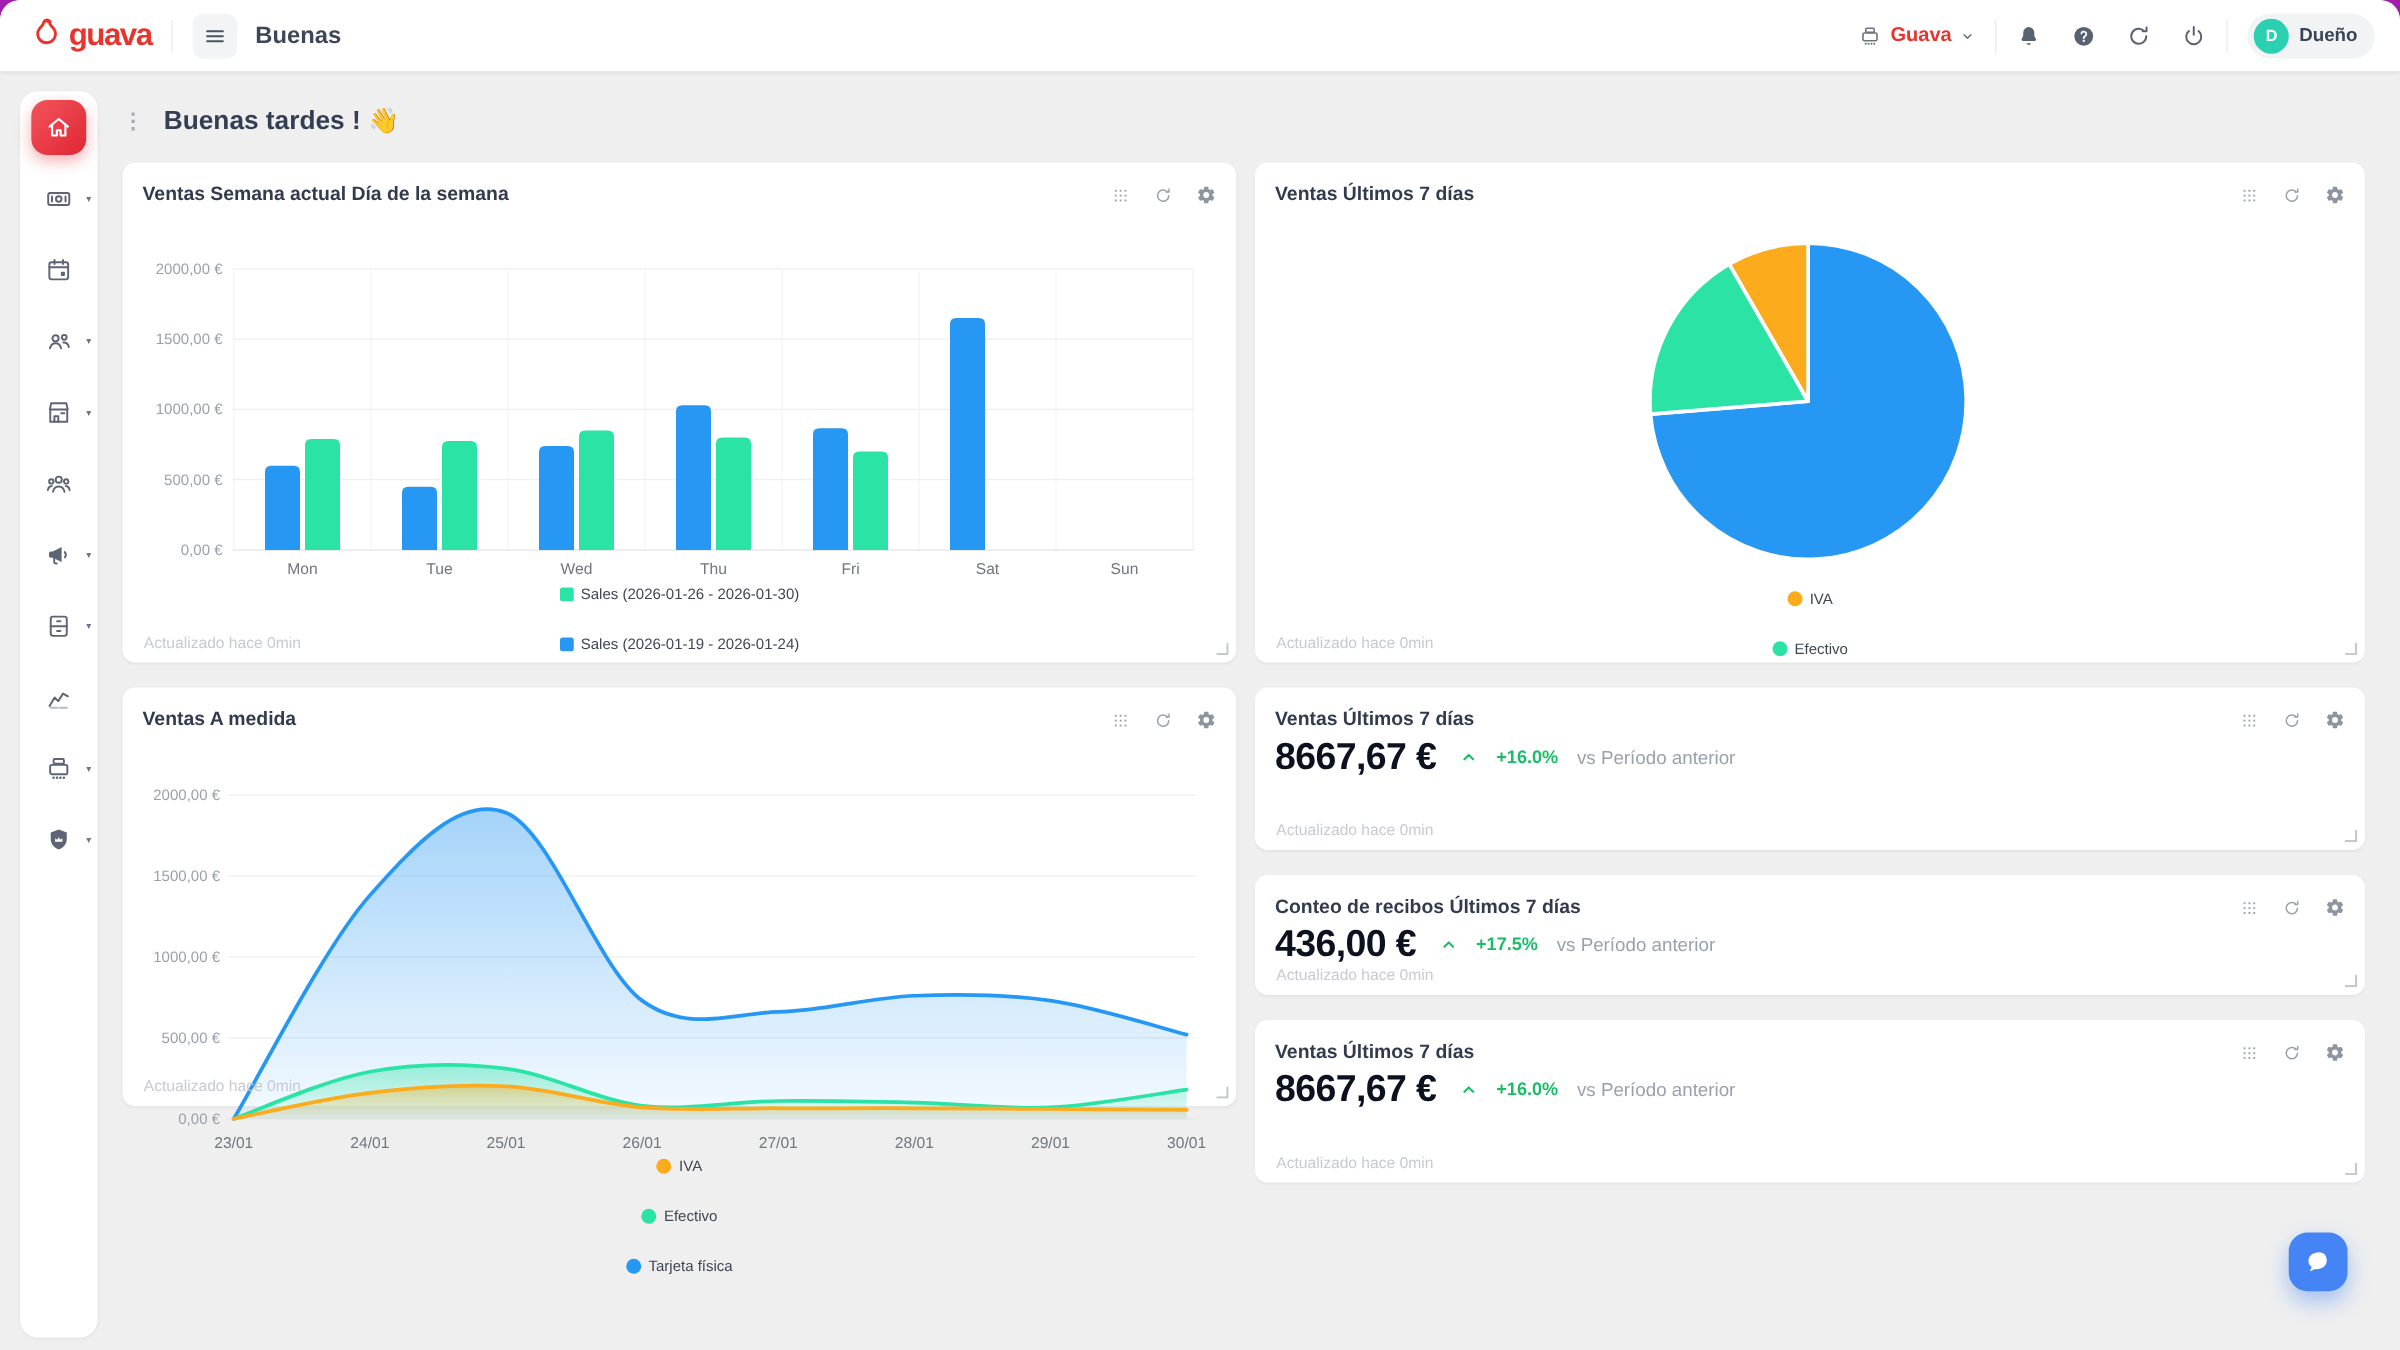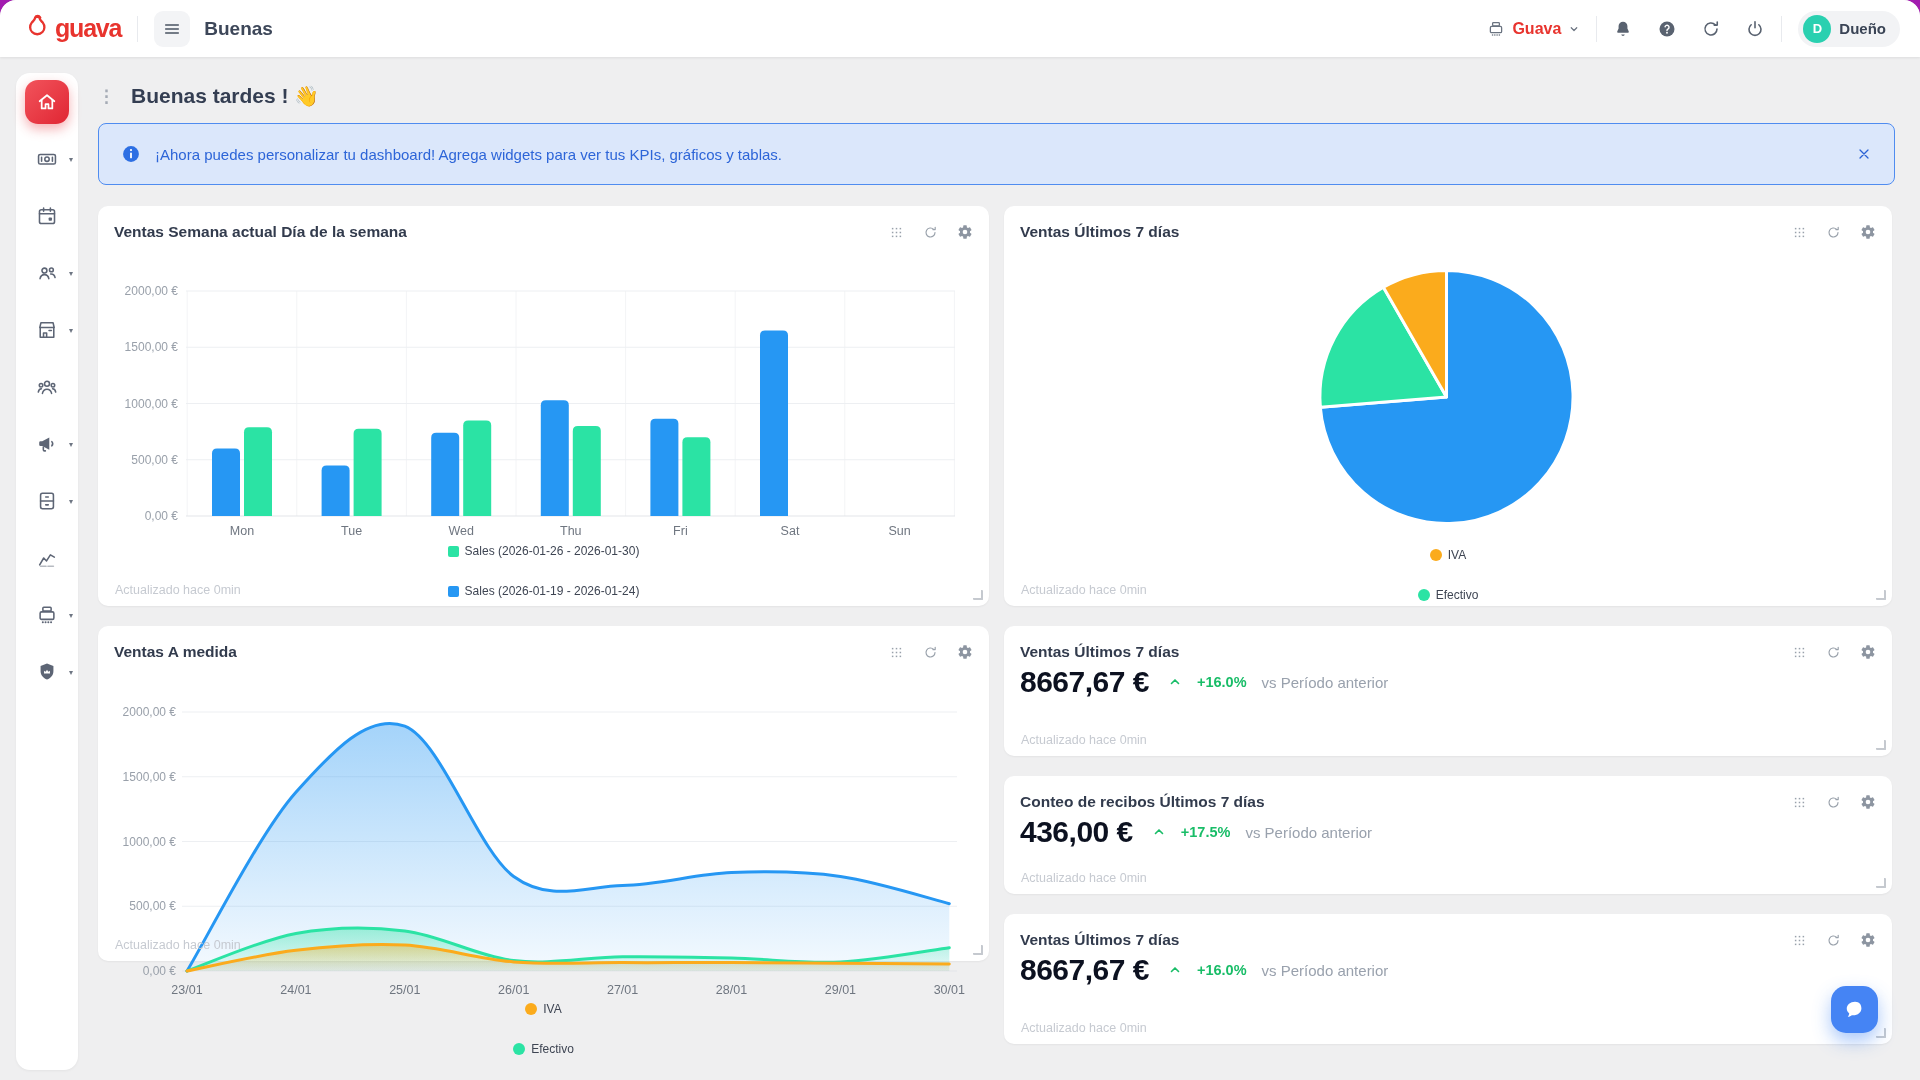--- a/index.html
+++ b/index.html
@@ -258,33 +258,20 @@
         </button>
   </nav>
 
   <main class="main">
 
     <div class="greet-row">
       <span class="greet-dots">⋮</span>
       <h1 class="greeting"><span>Buenas tardes !</span> <span class="greet-emoji">👋</span></h1>
     </div>
 
-    <div class="banner">
-      <span class="banner-ic">
-            <svg viewBox="0 0 24 24" style="width: 100%; height: 100%; display: block;">
-              <circle cx="12" cy="12" r="9.5" fill="currentColor"></circle>
-              <rect x="10.9" y="10.2" width="2.2" height="7" rx="1.1" fill="#fff"></rect>
-              <circle cx="12" cy="7.3" r="1.3" fill="#fff"></circle>
-            </svg>
-          </span>
-      <span class="banner-text">¡Ahora puedes personalizar tu dashboard! Agrega widgets para ver tus KPIs, gráficos y tablas.</span>
-      <button class="banner-close"><span><svg viewBox="0 0 24 24" fill="none" stroke="currentColor" stroke-width="1.9" stroke-linecap="round" style="width: 100%; height: 100%; display: block;">
-                <path d="M6 6l12 12M18 6 6 18"></path>
-              </svg></span></button>
-    </div>
 
     <div class="grid">
 
       <div class="col">
         <section class="card" style="height:400px">
           <div class="card-head">
             <h2 class="card-title">Ventas Semana actual Día de la semana</h2>
             <div class="card-tools">
               <button class="tool"><span><svg viewBox="0 0 24 24" fill="currentColor" style="width: 100%; height: 100%; display: block;">
                         <rect x="4.6" y="4.6" width="2.4" height="2.4"></rect>
@@ -520,21 +507,21 @@
                     <path d="m6 14.5 6-6 6 6"></path>
                   </svg>
                 </span>
             <span class="kpi-delta">+16.0%</span>
             <span class="kpi-compare">vs Período anterior</span>
           </div>
           <div class="card-updated">Actualizado hace 0min</div>
           <span class="resize-corner"></span>
         </section>
 
-        <section class="card" style="height:118px">
+        <section class="card" style="height:96px">
           <div class="card-head">
             <h2 class="card-title">Conteo de recibos Últimos 7 días</h2>
             <div class="card-tools">
               <button class="tool"><span><svg viewBox="0 0 24 24" fill="currentColor" style="width: 100%; height: 100%; display: block;">
                         <rect x="4.6" y="4.6" width="2.4" height="2.4"></rect>
                         <rect x="10.8" y="4.6" width="2.4" height="2.4"></rect>
                         <rect x="17" y="4.6" width="2.4" height="2.4"></rect>
                         <rect x="4.6" y="10.8" width="2.4" height="2.4"></rect>
                         <rect x="10.8" y="10.8" width="2.4" height="2.4"></rect>
                         <rect x="17" y="10.8" width="2.4" height="2.4"></rect>

